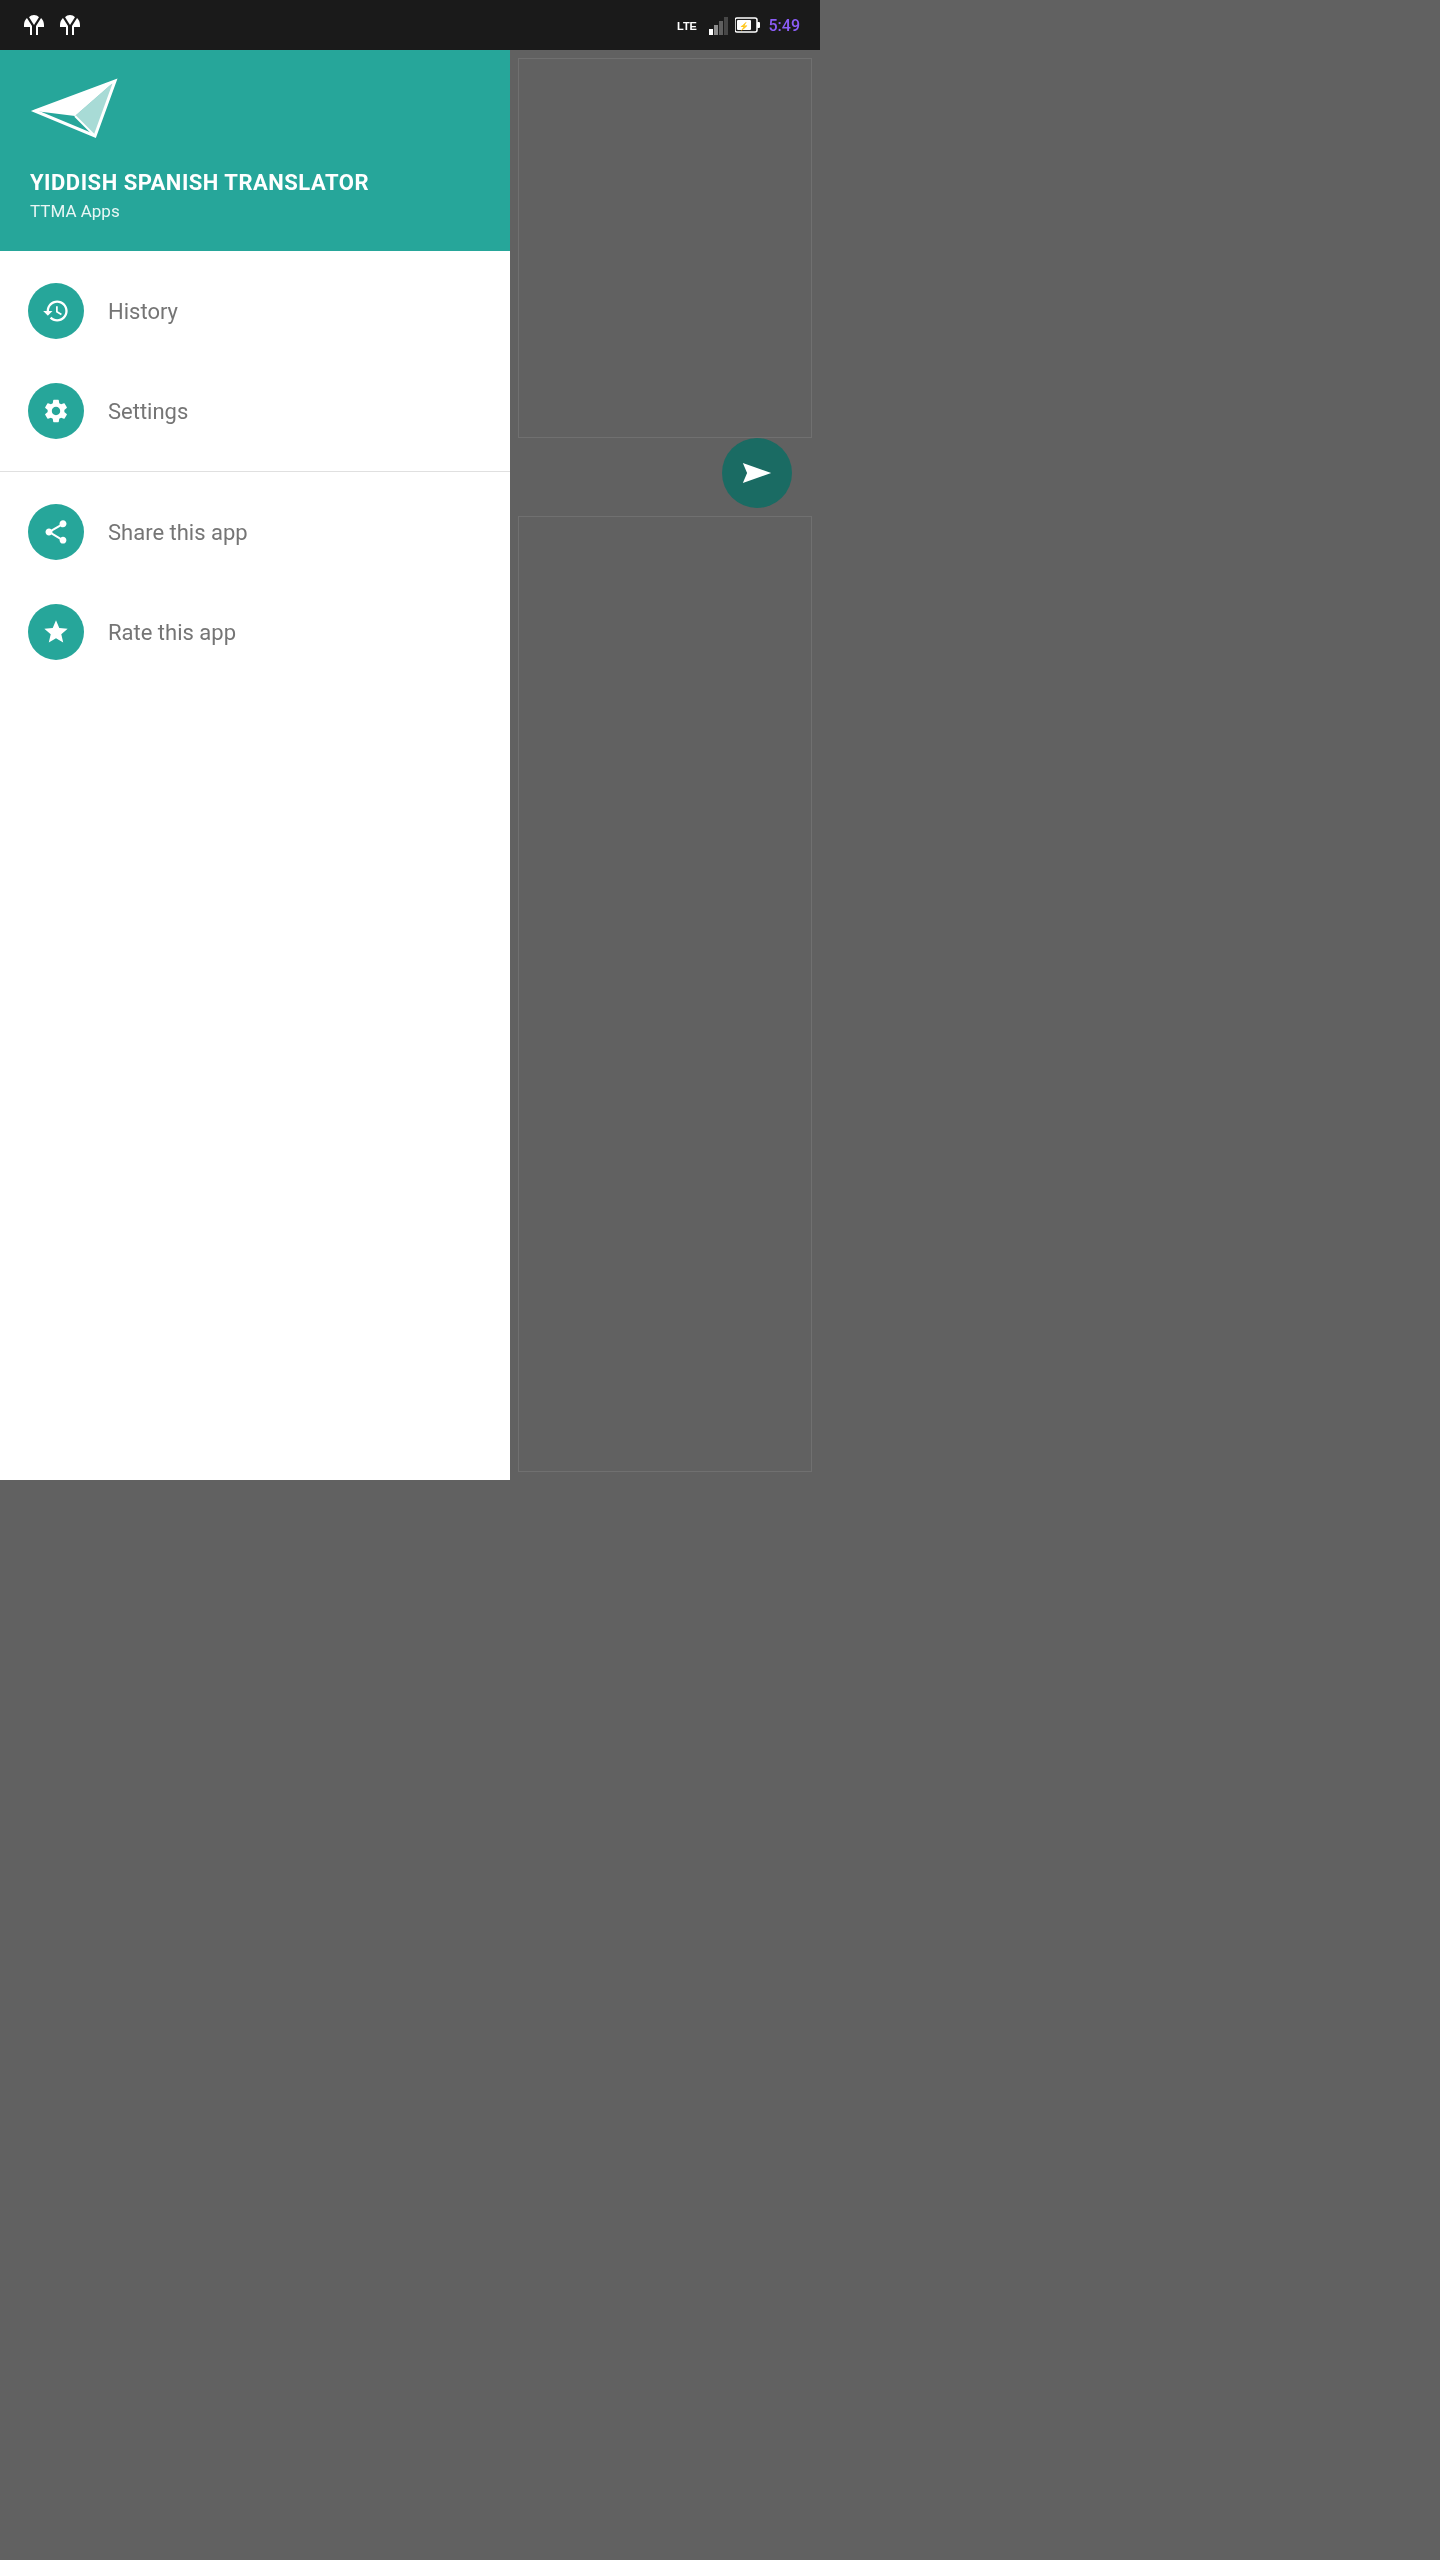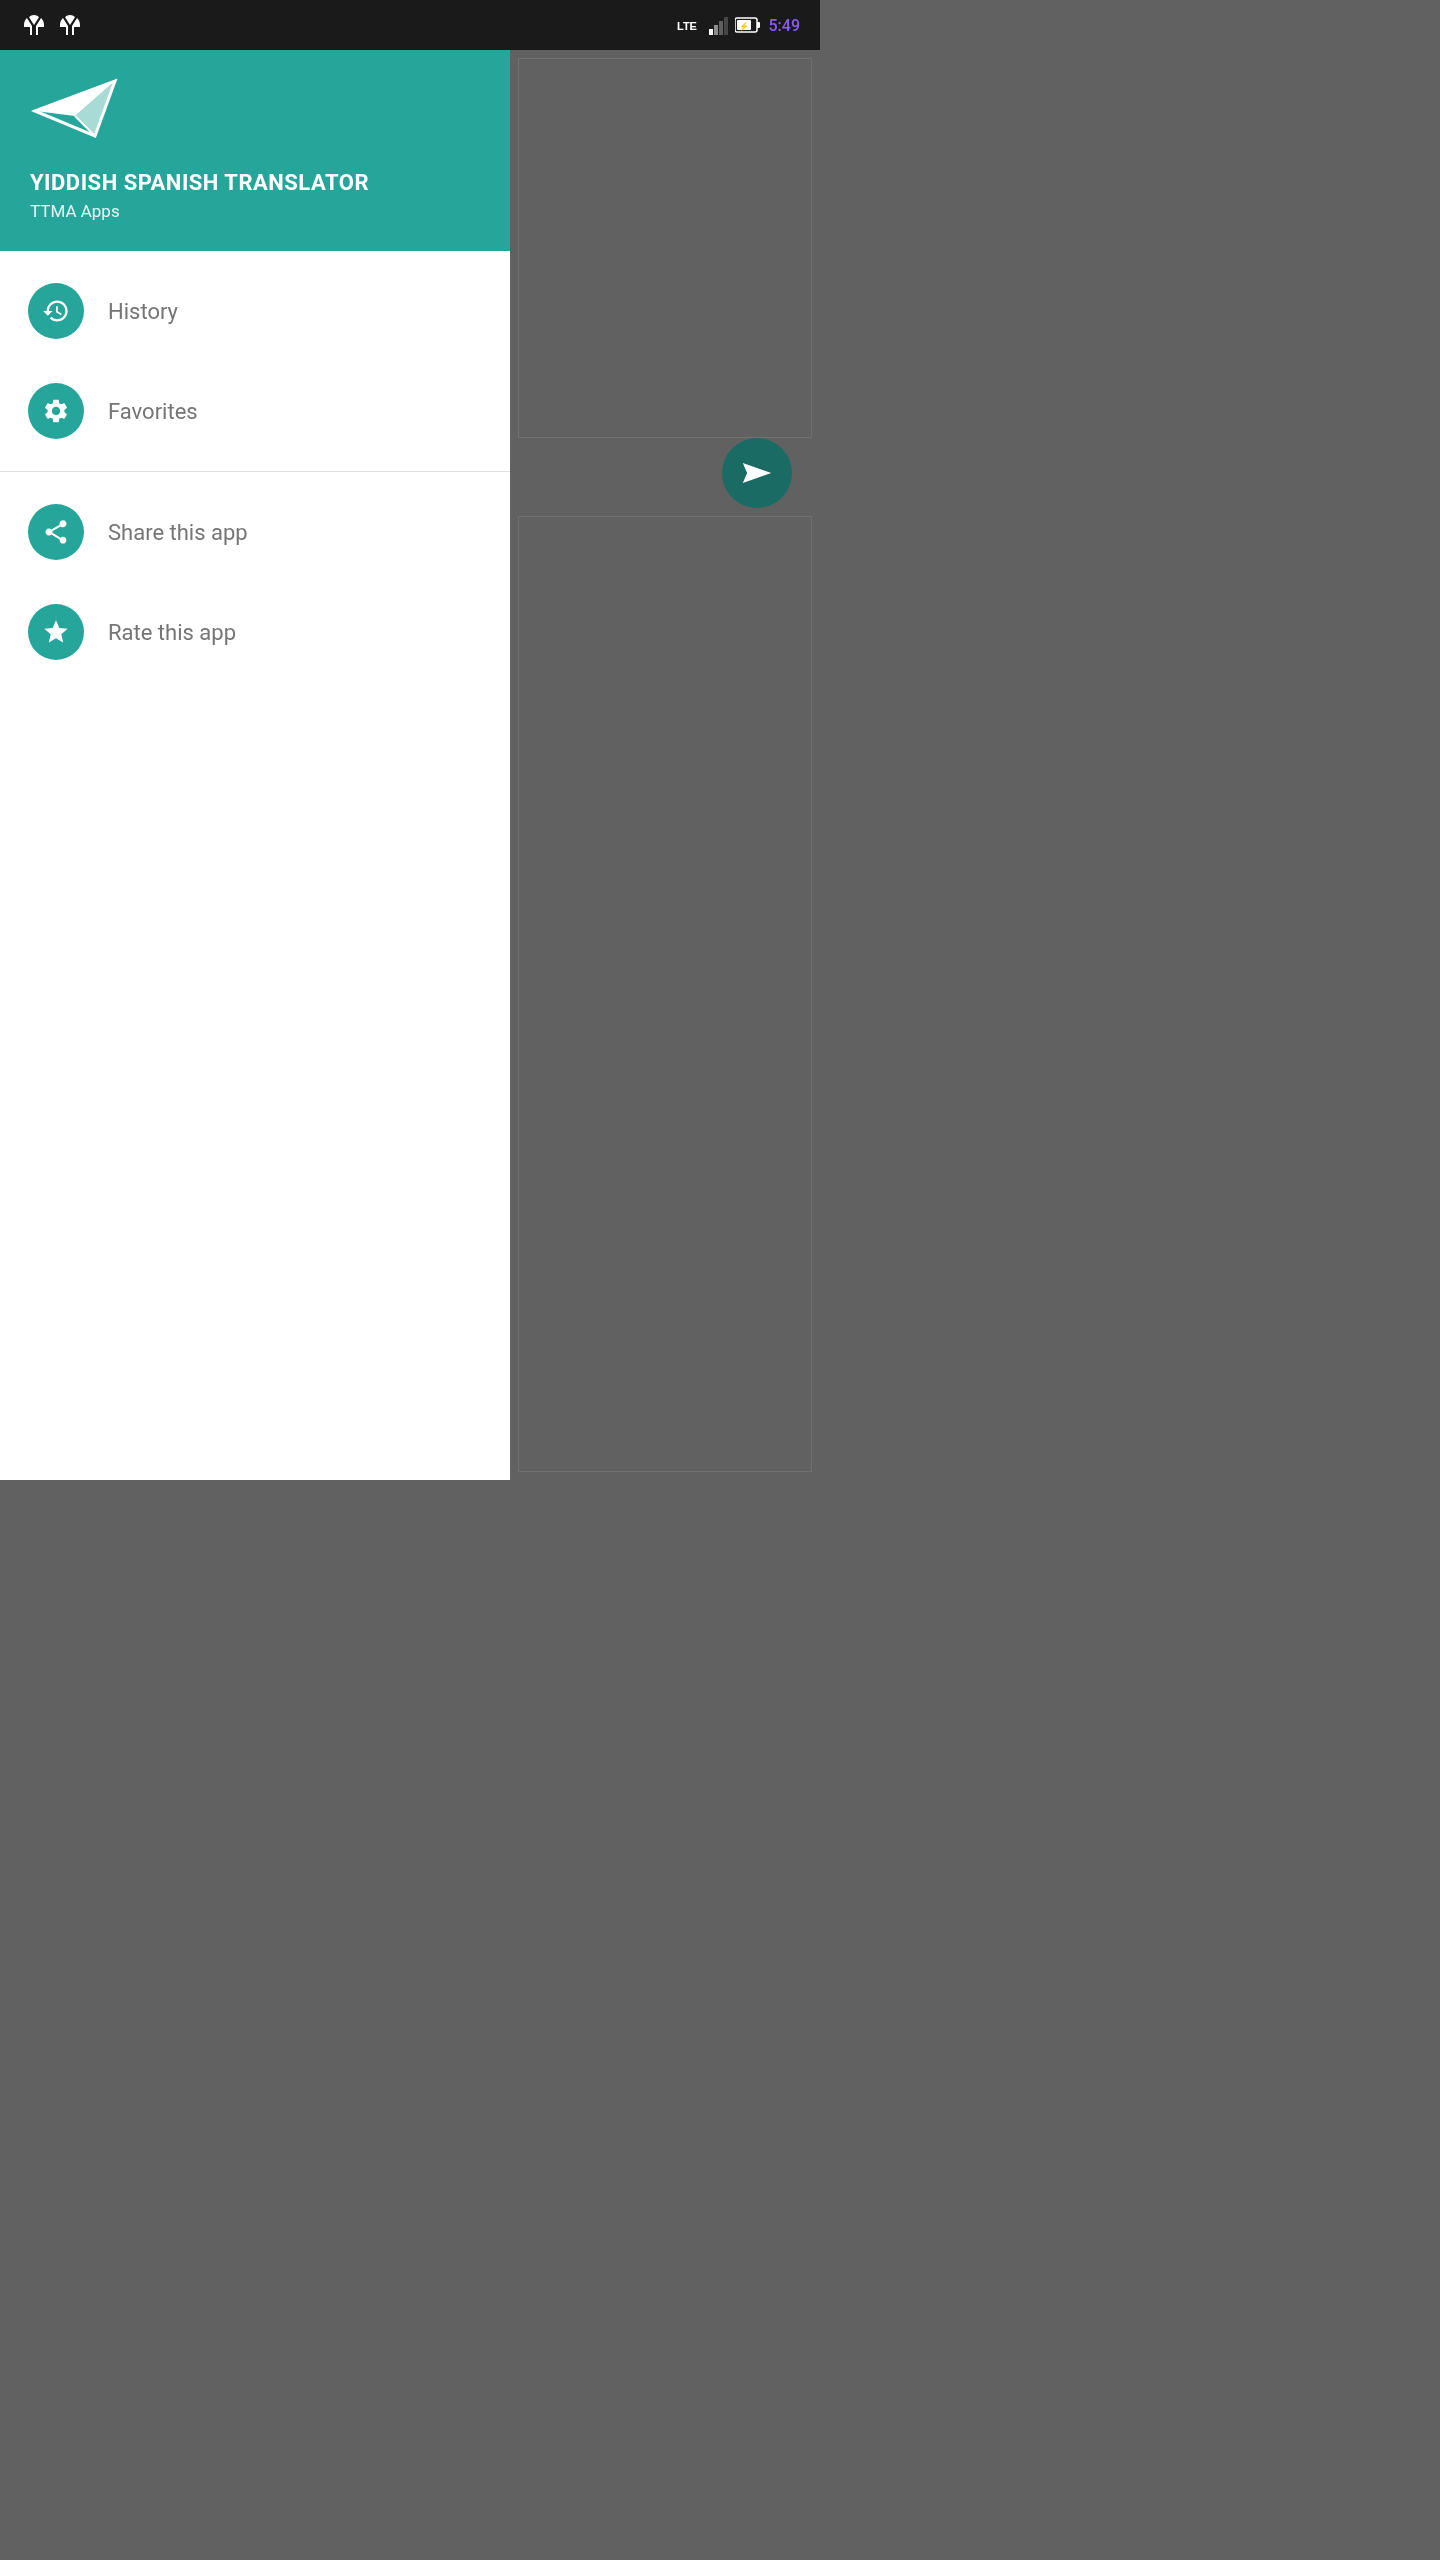--- a/index.html
+++ b/index.html
@@ -303,21 +303,21 @@
         </div>
         <span class="menu-label">History</span>
       </div>
 
       <div class="menu-item">
         <div class="menu-icon-circle">
           <svg viewBox="0 0 24 24">
             <path d="M19.14,12.94c0.04-0.3,0.06-0.61,0.06-0.94c0-0.32-0.02-0.64-0.07-0.94l2.03-1.58c0.18-0.14,0.23-0.41,0.12-0.61 l-1.92-3.32c-0.12-0.22-0.37-0.29-0.59-0.22l-2.39,0.96c-0.5-0.38-1.03-0.7-1.62-0.94L14.4,2.81c-0.04-0.24-0.24-0.41-0.48-0.41 h-3.84c-0.24,0-0.43,0.17-0.47,0.41L9.25,5.35C8.66,5.59,8.12,5.92,7.63,6.29L5.24,5.33c-0.22-0.08-0.47,0-0.59,0.22L2.74,8.87 C2.62,9.08,2.66,9.34,2.86,9.48l2.03,1.58C4.84,11.36,4.8,11.69,4.8,12s0.02,0.64,0.07,0.94l-2.03,1.58 c-0.18,0.14-0.23,0.41-0.12,0.61l1.92,3.32c0.12,0.22,0.37,0.29,0.59,0.22l2.39-0.96c0.5,0.38,1.03,0.7,1.62,0.94l0.36,2.54 c0.05,0.24,0.24,0.41,0.48,0.41h3.84c0.24,0,0.44-0.17,0.47-0.41l0.36-2.54c0.59-0.24,1.13-0.56,1.62-0.94l2.39,0.96 c0.22,0.08,0.47,0,0.59-0.22l1.92-3.32c0.12-0.22,0.07-0.47-0.12-0.61L19.14,12.94z M12,15.6c-1.98,0-3.6-1.62-3.6-3.6 s1.62-3.6,3.6-3.6s3.6,1.62,3.6,3.6S13.98,15.6,12,15.6z"></path>
           </svg>
         </div>
-        <span class="menu-label">Favorites</span>
+        <span class="menu-label">Settings</span>
       </div>
 
       <div class="divider"></div>
 
       <div class="menu-item">
         <div class="menu-icon-circle">
           <svg viewBox="0 0 24 24">
             <path d="M18 16.08c-.76 0-1.44.3-1.96.77L8.91 12.7c.05-.23.09-.46.09-.7s-.04-.47-.09-.7l7.05-4.11c.54.5 1.25.81 2.04.81 1.66 0 3-1.34 3-3s-1.34-3-3-3-3 1.34-3 3c0 .24.04.47.09.7L8.04 9.81C7.5 9.31 6.79 9 6 9c-1.66 0-3 1.34-3 3s1.34 3 3 3c.79 0 1.5-.31 2.04-.81l7.12 4.16c-.05.21-.08.43-.08.65 0 1.61 1.31 2.92 2.92 2.92 1.61 0 2.92-1.31 2.92-2.92s-1.31-2.92-2.92-2.92z"></path>
           </svg>
         </div>

